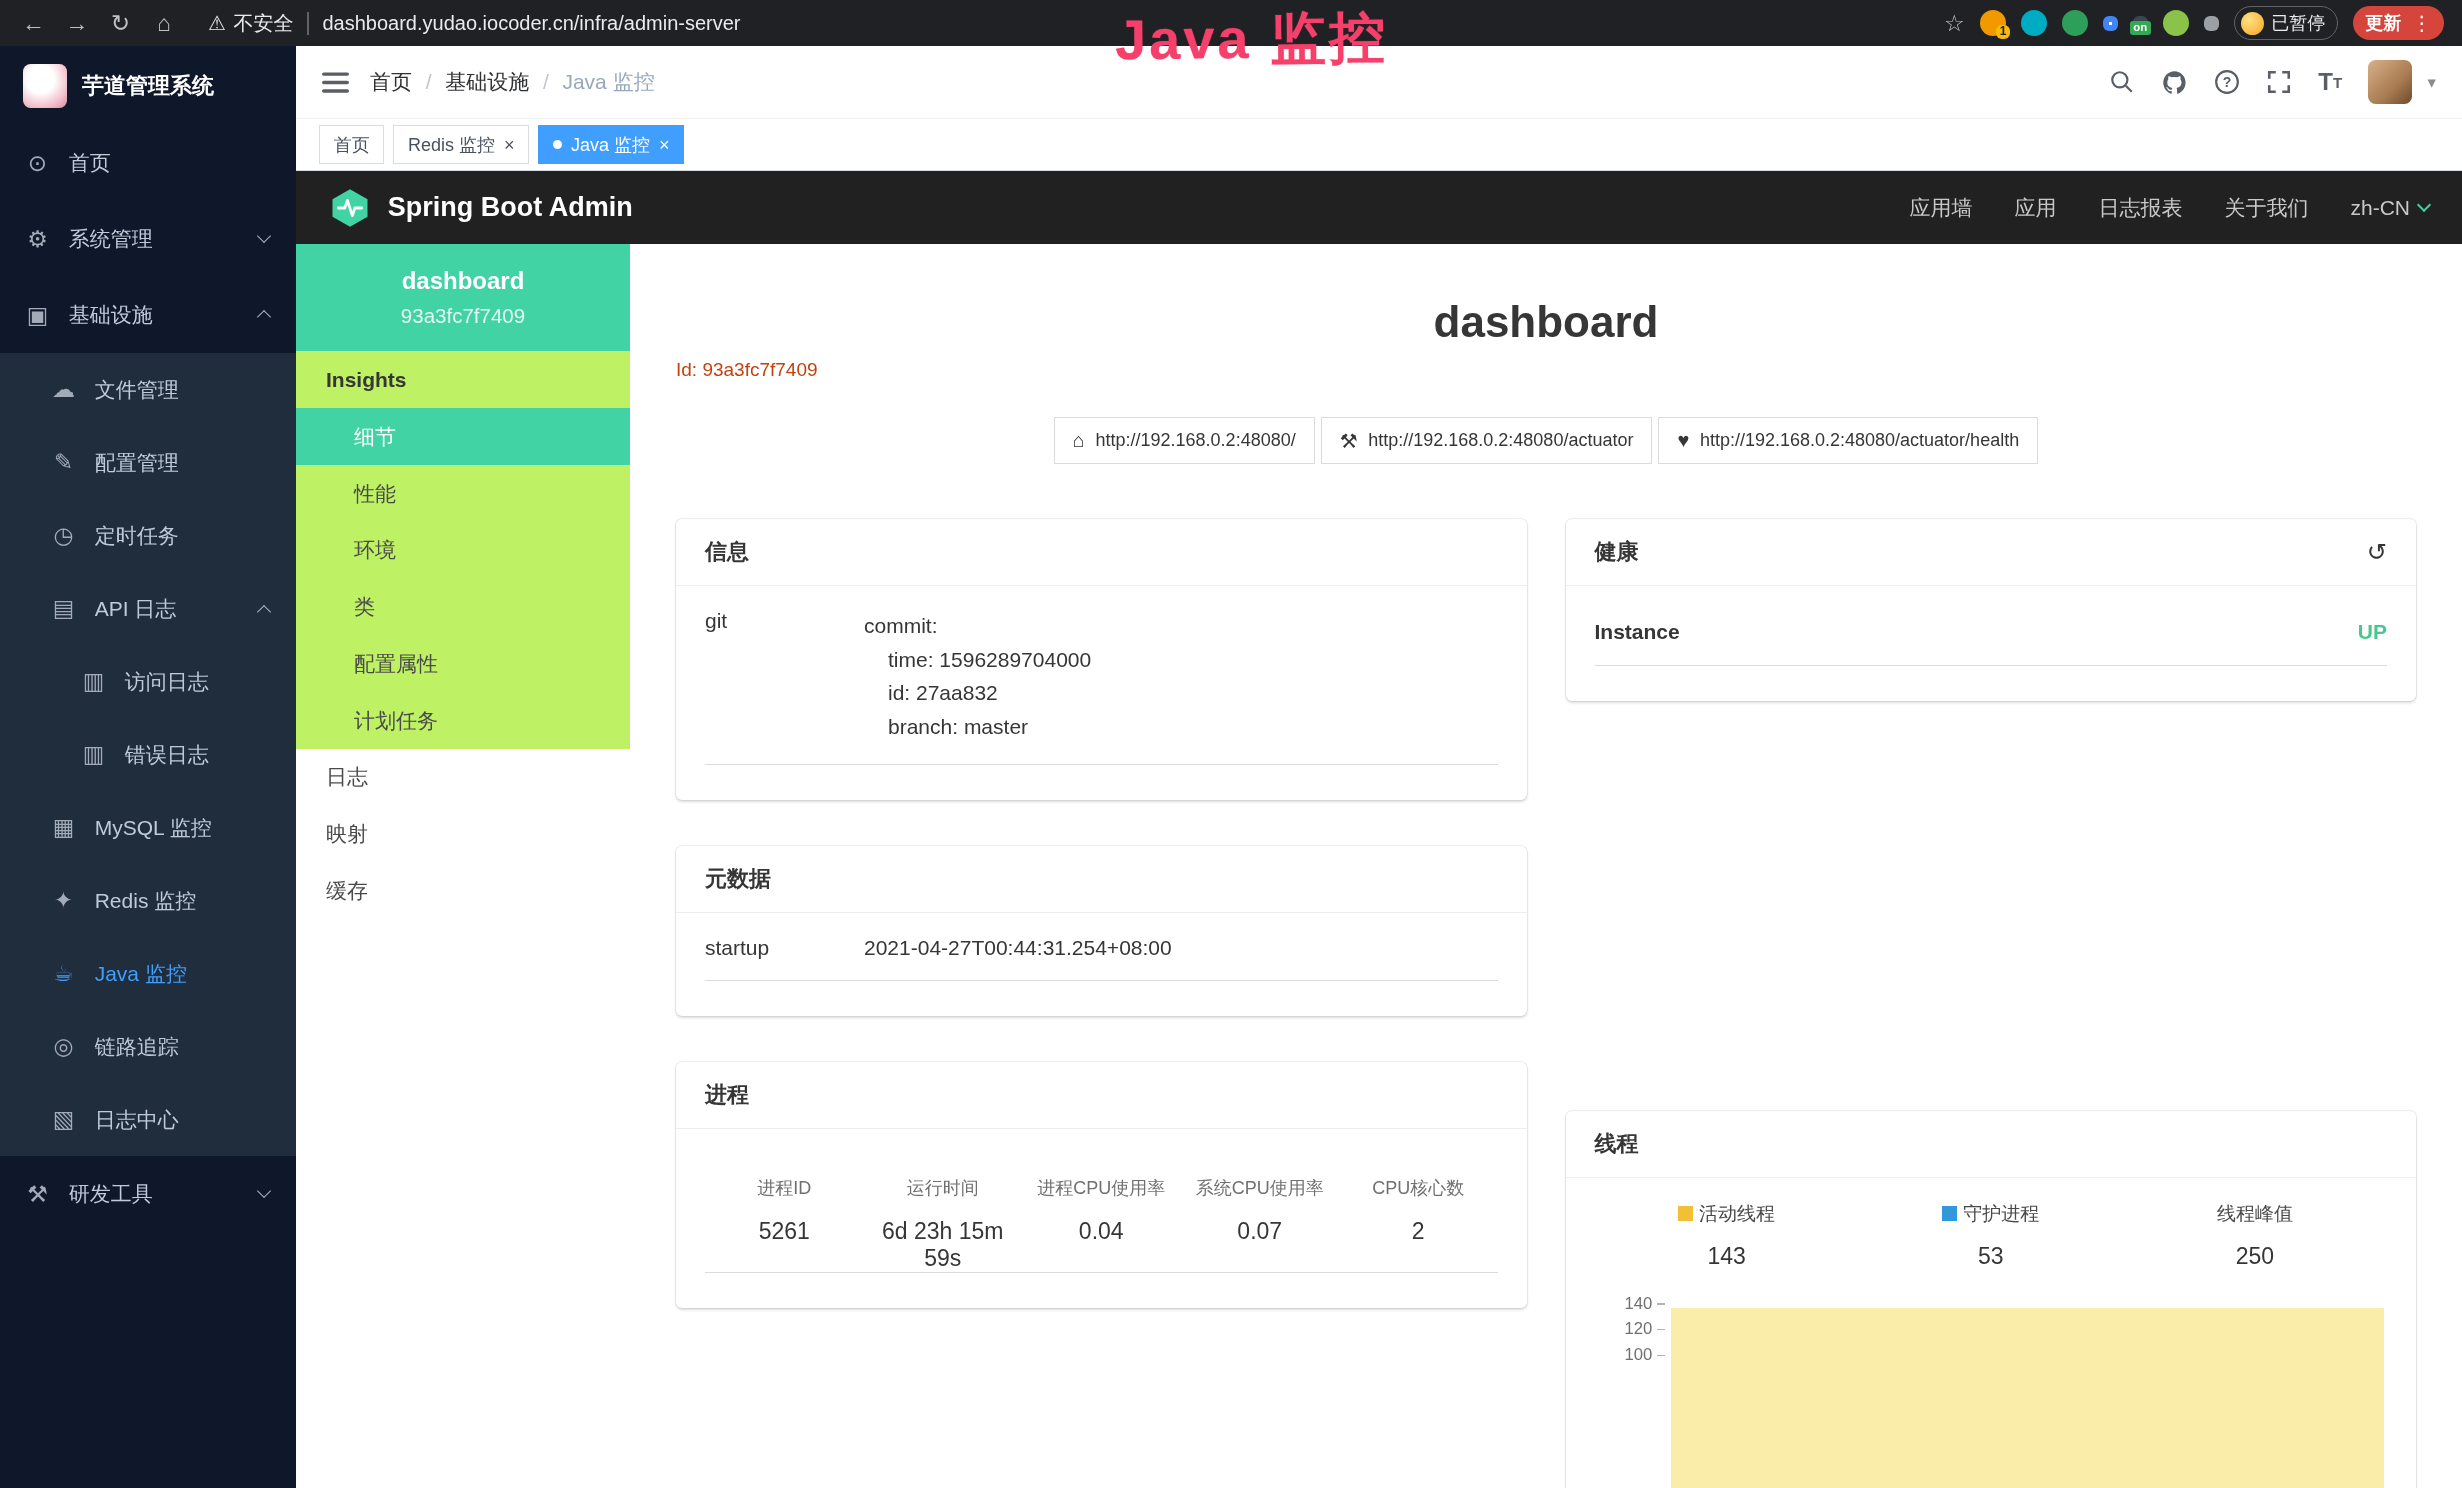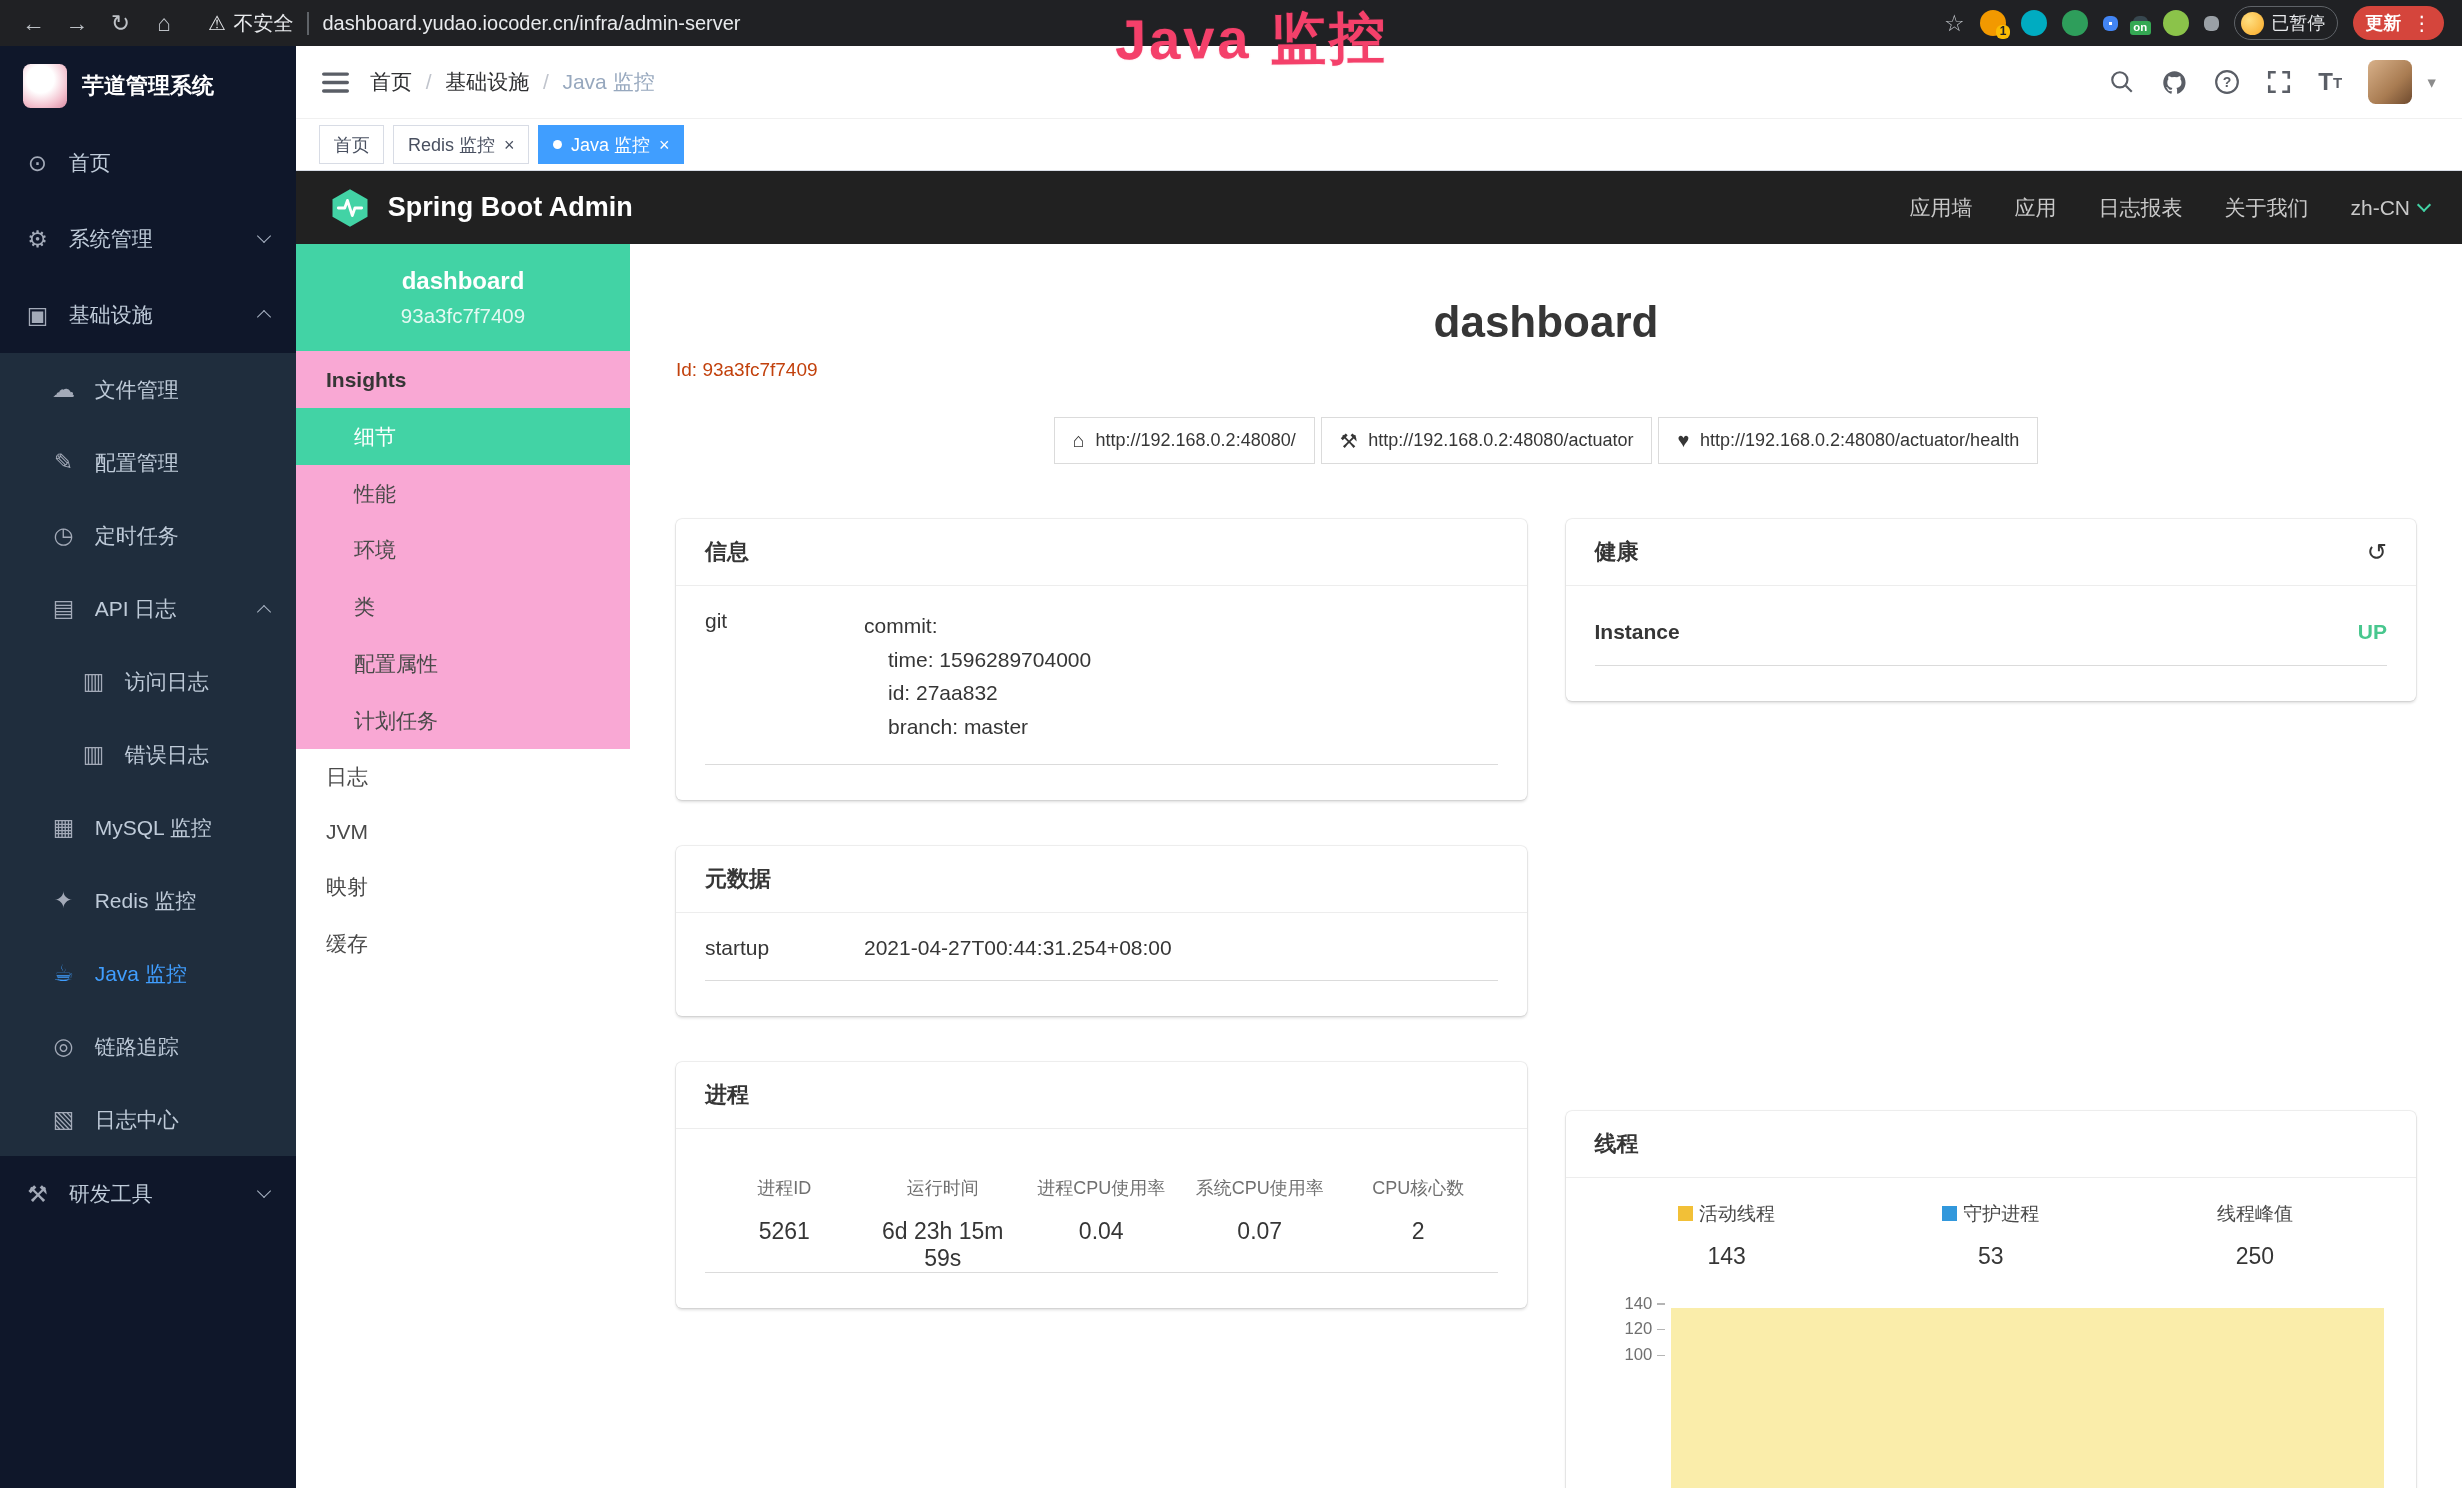--- a/index.html
+++ b/index.html
@@ -76,21 +76,21 @@
   .sba-nav { margin-left:auto; display:flex; align-items:center; gap:42px; font-size:21px; color:#c9c9c9; }
   .sba-nav .nav-item { cursor:pointer; }
   .locale { display:flex; align-items:center; gap:9px; cursor:pointer; }
   .chev-g { width:10px; height:10px; border-right:2.3px solid #42d3a5; border-bottom:2.3px solid #42d3a5; transform:rotate(45deg); margin-top:-4.6px; }
 
   .sba-row { flex:1; display:flex; min-height:0; }
   .sba-side { width:334px; flex-shrink:0; background:#fff; font-size:21px; color:#4a4a4a; display:flex; flex-direction:column; }
   .inst-block { background:#42d3a5; color:#fff; text-align:center; padding:23px 15px; cursor:pointer; }
   .inst-name { font-size:24px; font-weight:700; }
   .inst-id { margin-top:9px; font-size:20.5px; color:rgba(255,255,255,.85); }
-  .insights-wrap { background:#f9a8d4; }
+  .insights-wrap { background:#bef264; }
   .insights-title { padding:16.7px 30px; font-weight:700; color:#363636; }
   .ins-item { padding:14.4px 30px 14.4px 58px; cursor:pointer; }
   .ins-item.active { background:#42d3a5; color:#fff; }
   .root-item { padding:14.4px 30px; cursor:pointer; }
 
   .sba-main { flex:1; min-width:0; background:#fff; padding:35px 46px 0 46px; overflow:hidden; }
   .sba-title { text-align:center; font-size:44px; font-weight:700; color:#363636; margin-top:18px; }
   .sba-id { text-align:left; font-size:19px; color:#c2410c; margin-top:12px; }
   .links-row { display:flex; justify-content:center; gap:6px; margin-top:36px; }
   .link-btn { display:flex; align-items:center; gap:10.6px; border:0.8px solid #dbdbdb; background:#fff; padding:10.6px 18px; font-size:18px; color:#363636; cursor:pointer; }
@@ -348,21 +348,20 @@
             <div class="insights-wrap">
               <div class="insights-title">Insights</div>
               <div class="ins-item active">细节</div>
               <div class="ins-item">性能</div>
               <div class="ins-item">环境</div>
               <div class="ins-item">类</div>
               <div class="ins-item">配置属性</div>
               <div class="ins-item">计划任务</div>
             </div>
             <div class="root-item">日志</div>
-            <div class="root-item">JVM</div>
             <div class="root-item">映射</div>
             <div class="root-item">缓存</div>
           </aside>
 
           <main class="sba-main">
             <h1 class="sba-title">dashboard</h1>
             <div class="sba-id">Id: 93a3fc7f7409</div>
 
             <div class="links-row">
               <span class="link-btn">

